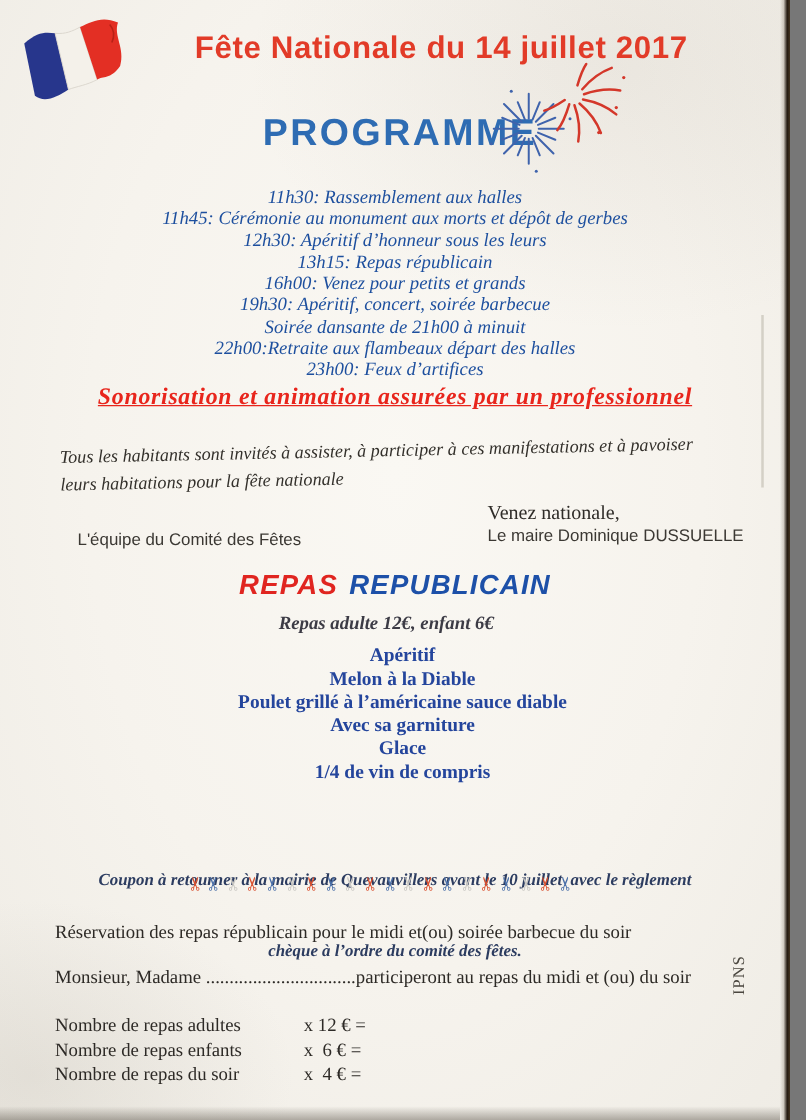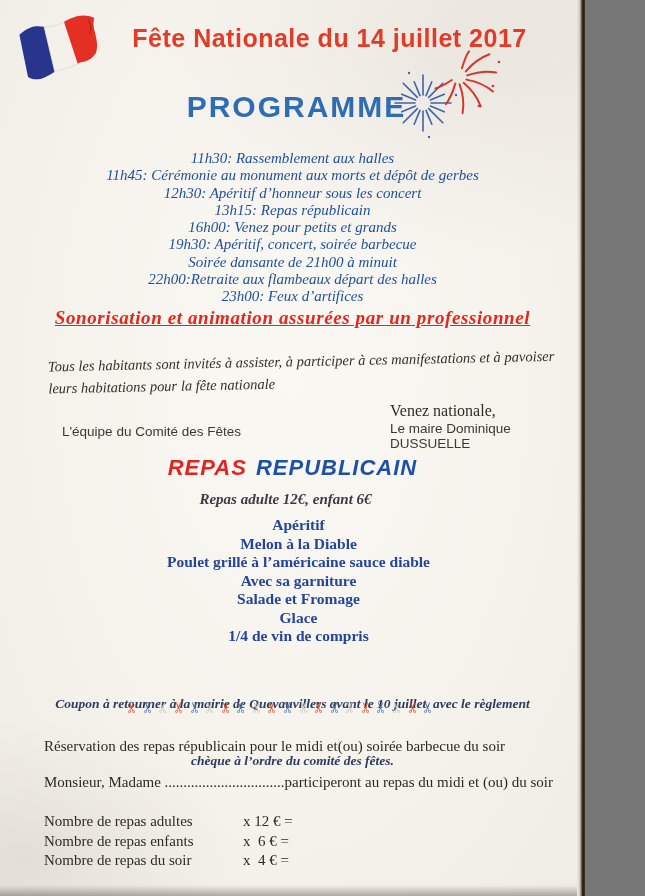--- a/index.html
+++ b/index.html
@@ -1,17 +1,17 @@
 <!DOCTYPE html>
 <html><head>
 <meta charset="utf-8">
 <style>
   html,body{margin:0;padding:0;background:#777;}
   .page{
-    position:relative;width:585px;height:896px;overflow:hidden;
+    position:relative;width:632px;height:896px;overflow:hidden;
     font-family:"Liberation Serif",serif;
     background:
       radial-gradient(420px 300px at 78% 6%, rgba(170,160,145,.14), transparent 70%),
       radial-gradient(300px 200px at 4% 96%, rgba(165,158,145,.18), transparent 70%),
       radial-gradient(ellipse at 50% 42%, #faf8f3 0%, #f6f3ed 55%, #efece5 100%);
   }
   .abs{position:absolute;}
   
   .edge-right{top:0;bottom:0;right:0;width:8px;
     background:linear-gradient(to right, rgba(60,45,25,0) 0%, rgba(70,52,30,.18) 35%, #241a10 72%, #43331f 100%);}
@@ -119,21 +119,21 @@
       <path d="M8,-2 Q20,-6 26,-6" transform="rotate(-55)"></path>
       <circle cx="34" cy="10" r="1.3" fill="#d4372a" stroke="none"></circle>
       <circle cx="20" cy="30" r="1.3" fill="#d4372a" stroke="none"></circle>
       <circle cx="40" cy="-14" r="1.3" fill="#d4372a" stroke="none"></circle>
     </g>
   </svg>
 
   <div class="abs schedule">
     <div>11h30: Rassemblement aux halles</div>
     <div>11h45: Cérémonie au monument aux morts et dépôt de gerbes</div>
-    <div>12h30: Apéritif d’honneur sous les concert</div>
+    <div>12h30: Apéritif d’honneur sous les leurs</div>
     <div>13h15: Repas républicain</div>
     <div>16h00: Venez pour petits et grands</div>
     <div>19h30: Apéritif, concert, soirée barbecue</div>
     <div>Soirée dansante de 21h00 à minuit</div>
     <div>22h00:Retraite aux flambeaux départ des halles</div>
     <div>23h00: Feux d’artifices</div>
   </div>
 
   <div class="abs notice">Sonorisation et animation assurées par un professionnel</div>
 
@@ -145,21 +145,20 @@
 
   <div class="abs meal-title">
     <span class="red">REPAS</span><span class="blue">REPUBLICAIN</span>
   </div>
   <div class="abs price-line">Repas adulte 12€, enfant 6€</div>
   <div class="abs menu">
     <div>Apéritif</div>
     <div>Melon à la Diable</div>
     <div>Poulet grillé à l’américaine sauce diable</div>
     <div>Avec sa garniture</div>
-    <div>Salade et Fromage</div>
     <div>Glace</div>
     <div>1/4 de vin de compris</div>
   </div>
 
   <div class="abs coupon">
     <div>Coupon à retourner à la mairie de Quevauvillers avant le 10 juillet  avec le règlement</div>
     <div>chèque à l’ordre du comité des fêtes.</div>
   </div>
 
   <div class="abs cut-line"><span class="scissor red">✂</span><span class="scissor blue">✂</span><span class="scissor grey">✂</span><span class="scissor red">✂</span><span class="scissor blue">✂</span><span class="scissor grey">✂</span><span class="scissor red">✂</span><span class="scissor blue">✂</span><span class="scissor grey">✂</span><span class="scissor red">✂</span><span class="scissor blue">✂</span><span class="scissor grey">✂</span><span class="scissor red">✂</span><span class="scissor blue">✂</span><span class="scissor grey">✂</span><span class="scissor red">✂</span><span class="scissor blue">✂</span><span class="scissor grey">✂</span><span class="scissor red">✂</span><span class="scissor blue">✂</span></div>

